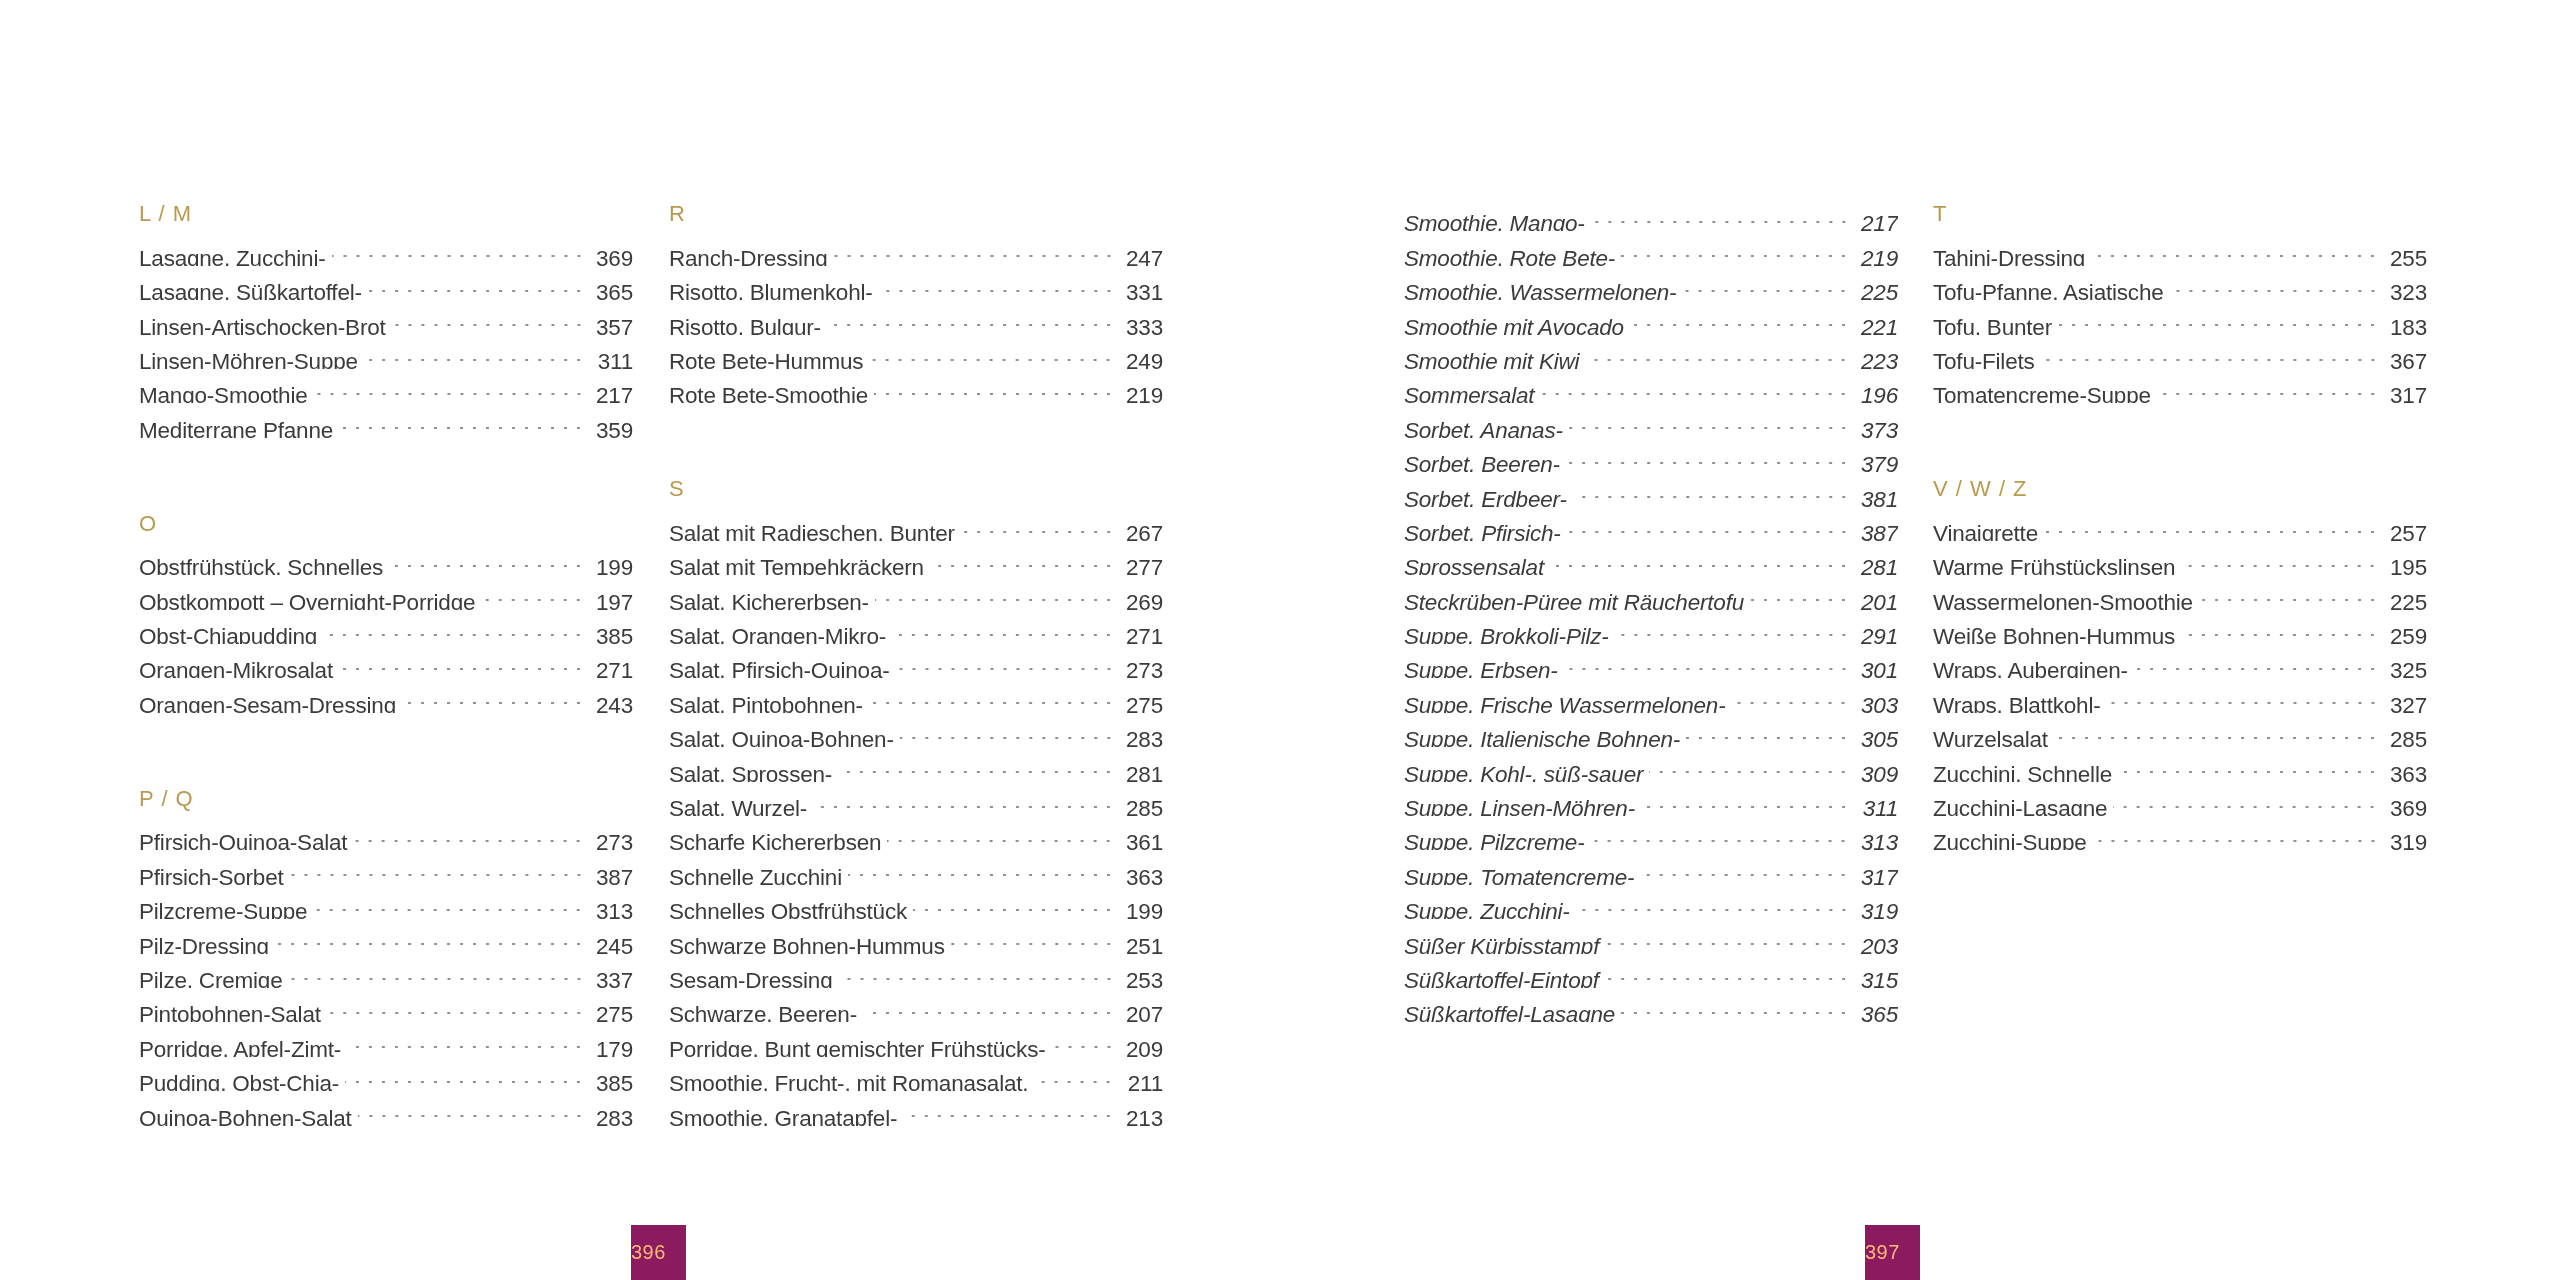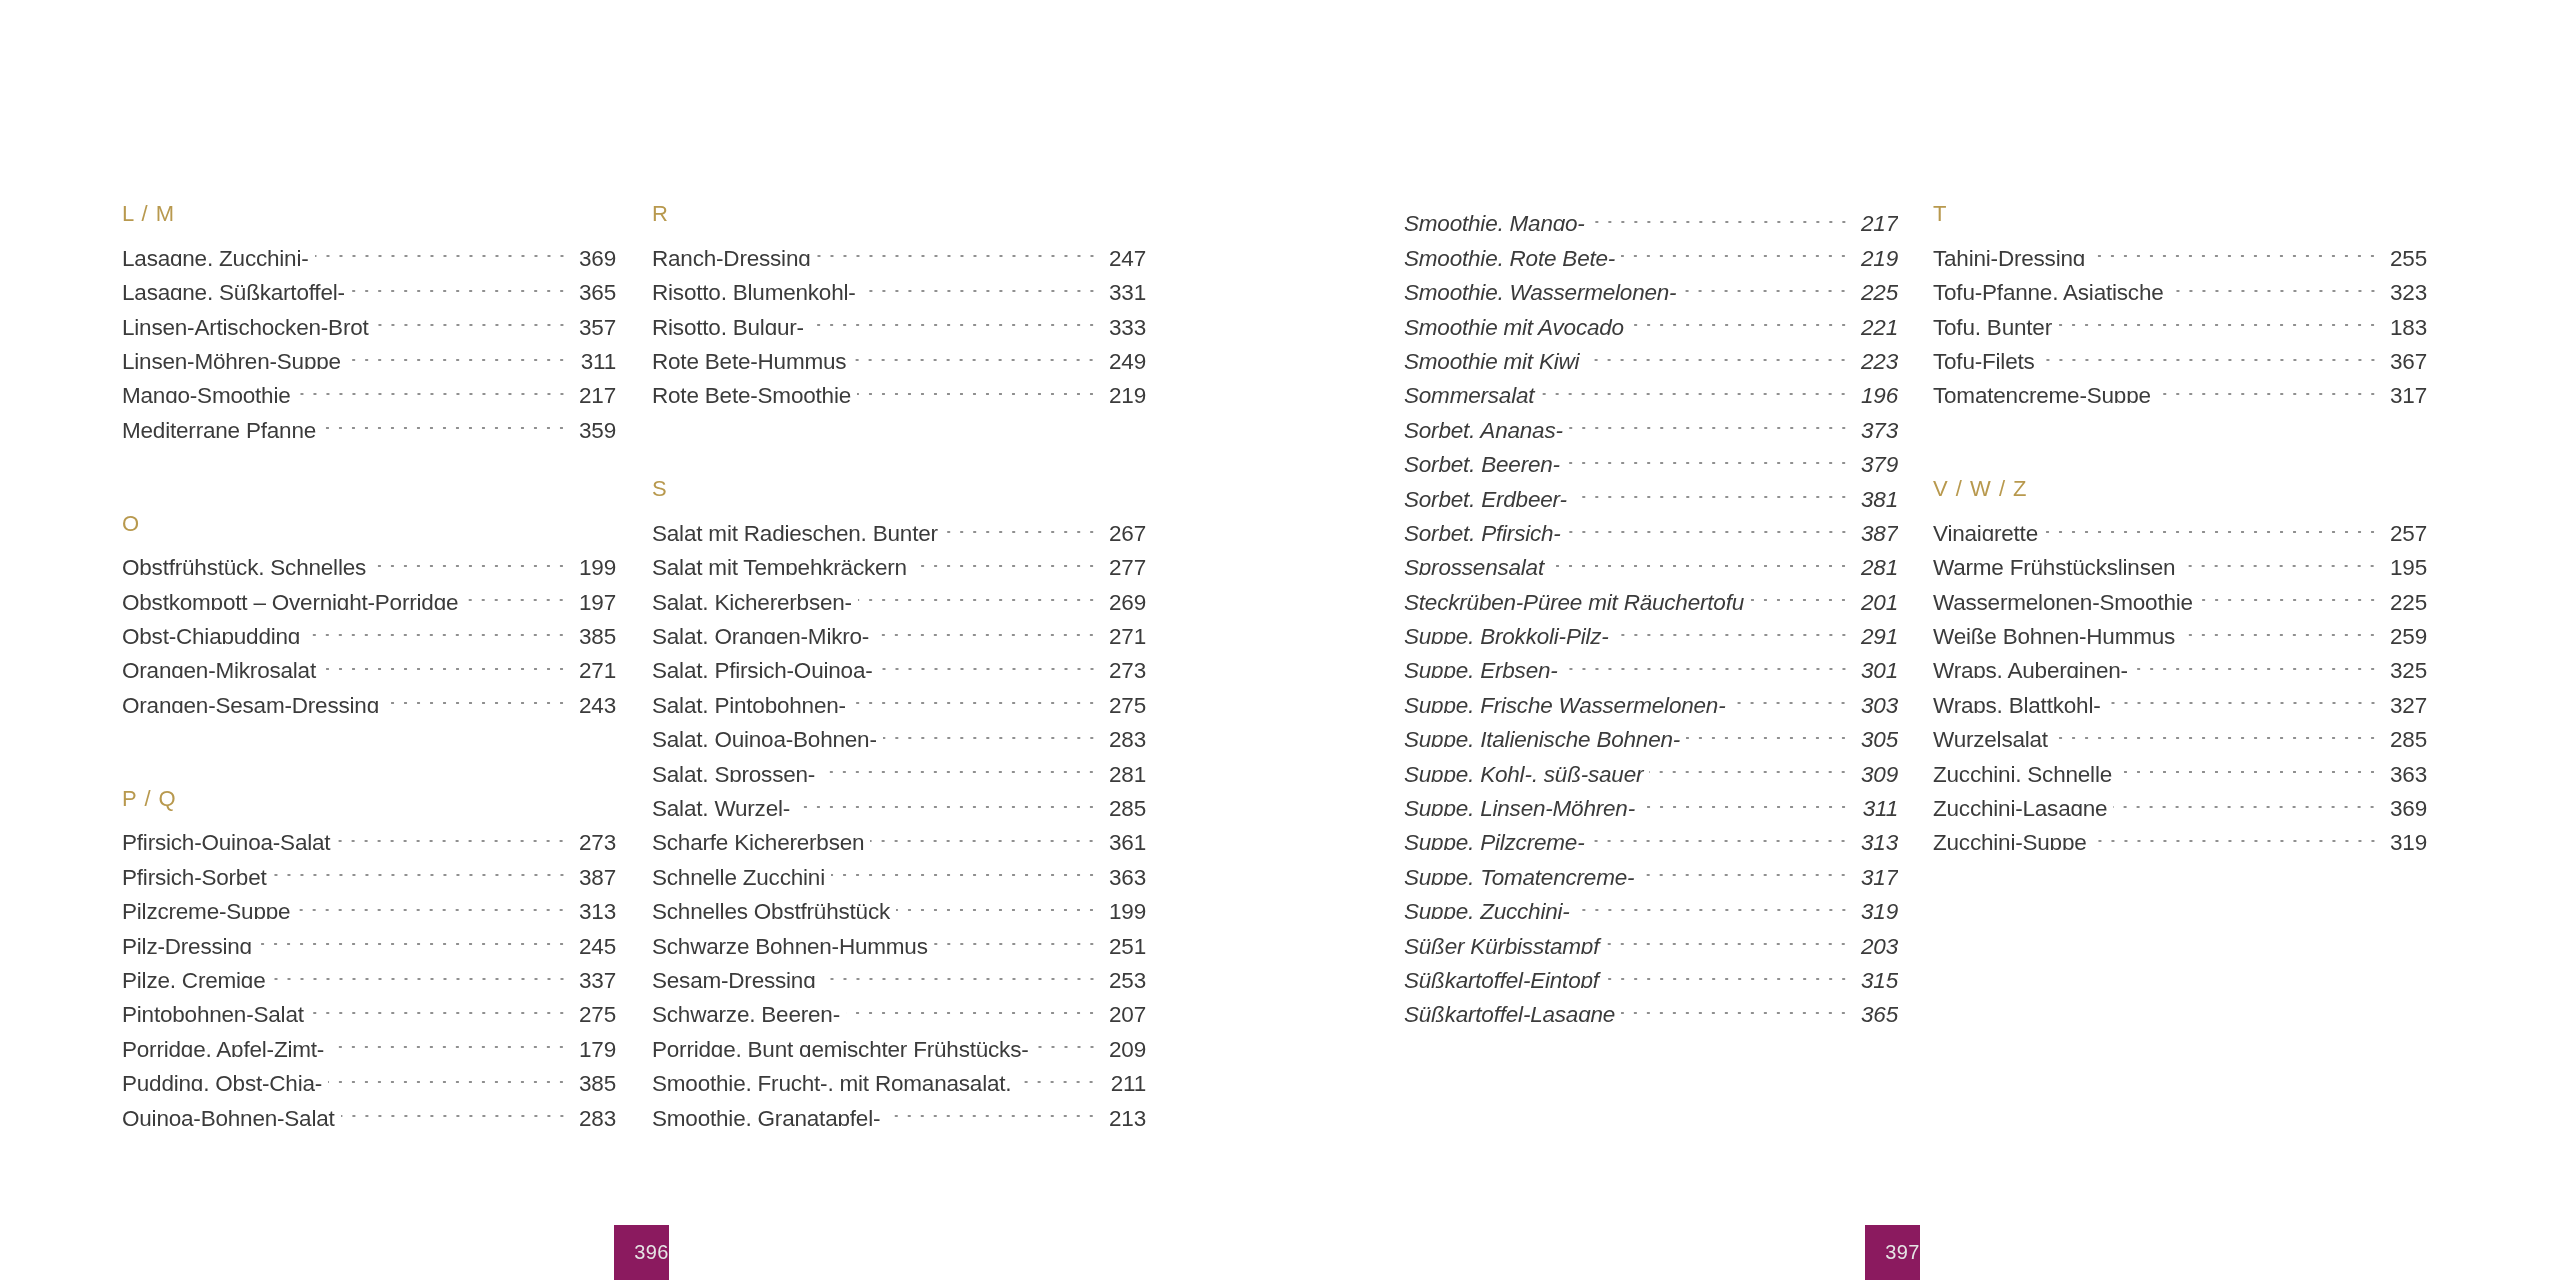--- a/index.html
+++ b/index.html
@@ -13,21 +13,21 @@
     position: relative;
     overflow: hidden;
     font-family: "Liberation Sans", "DejaVu Sans", sans-serif;
     color: #3b3b3b;
   }
   .page {
     position: absolute;
     top: 0;
     height: 1280px;
   }
-  .page-left { left: 0; width: 1280px; padding-left: 25px; }
+  .page-left { left: 17px; width: 1280px; padding-left: 25px; }
   .page-right { left: 1280px; width: 1280px; }
 
   .column {
     position: absolute;
     top: 197px;
     width: 494px;
   }
   .col-1 { left: 122px; }
   .col-2 { left: 652px; }
   .col-3 { left: 124px; font-style: italic; }
@@ -78,24 +78,24 @@
     text-align: right;
     color: #3b3b3b;
   }
 
   .page-number {
     position: absolute;
     top: 1225px;
     width: 55px;
     height: 55px;
     background: #8b1a5f;
-    color: #e5e5e5;
+    color: #fdba74;
     font-size: 20px;
     line-height: 55px;
-    text-align: right;
+    text-align: left;
     letter-spacing: 0.5px;
   }
   .page-left .page-number { left: 614px; }
   .page-right .page-number { left: 585px; }
 </style>
 </head>
 <body>
 
 <div class="page page-left">
   <div class="column col-1">

